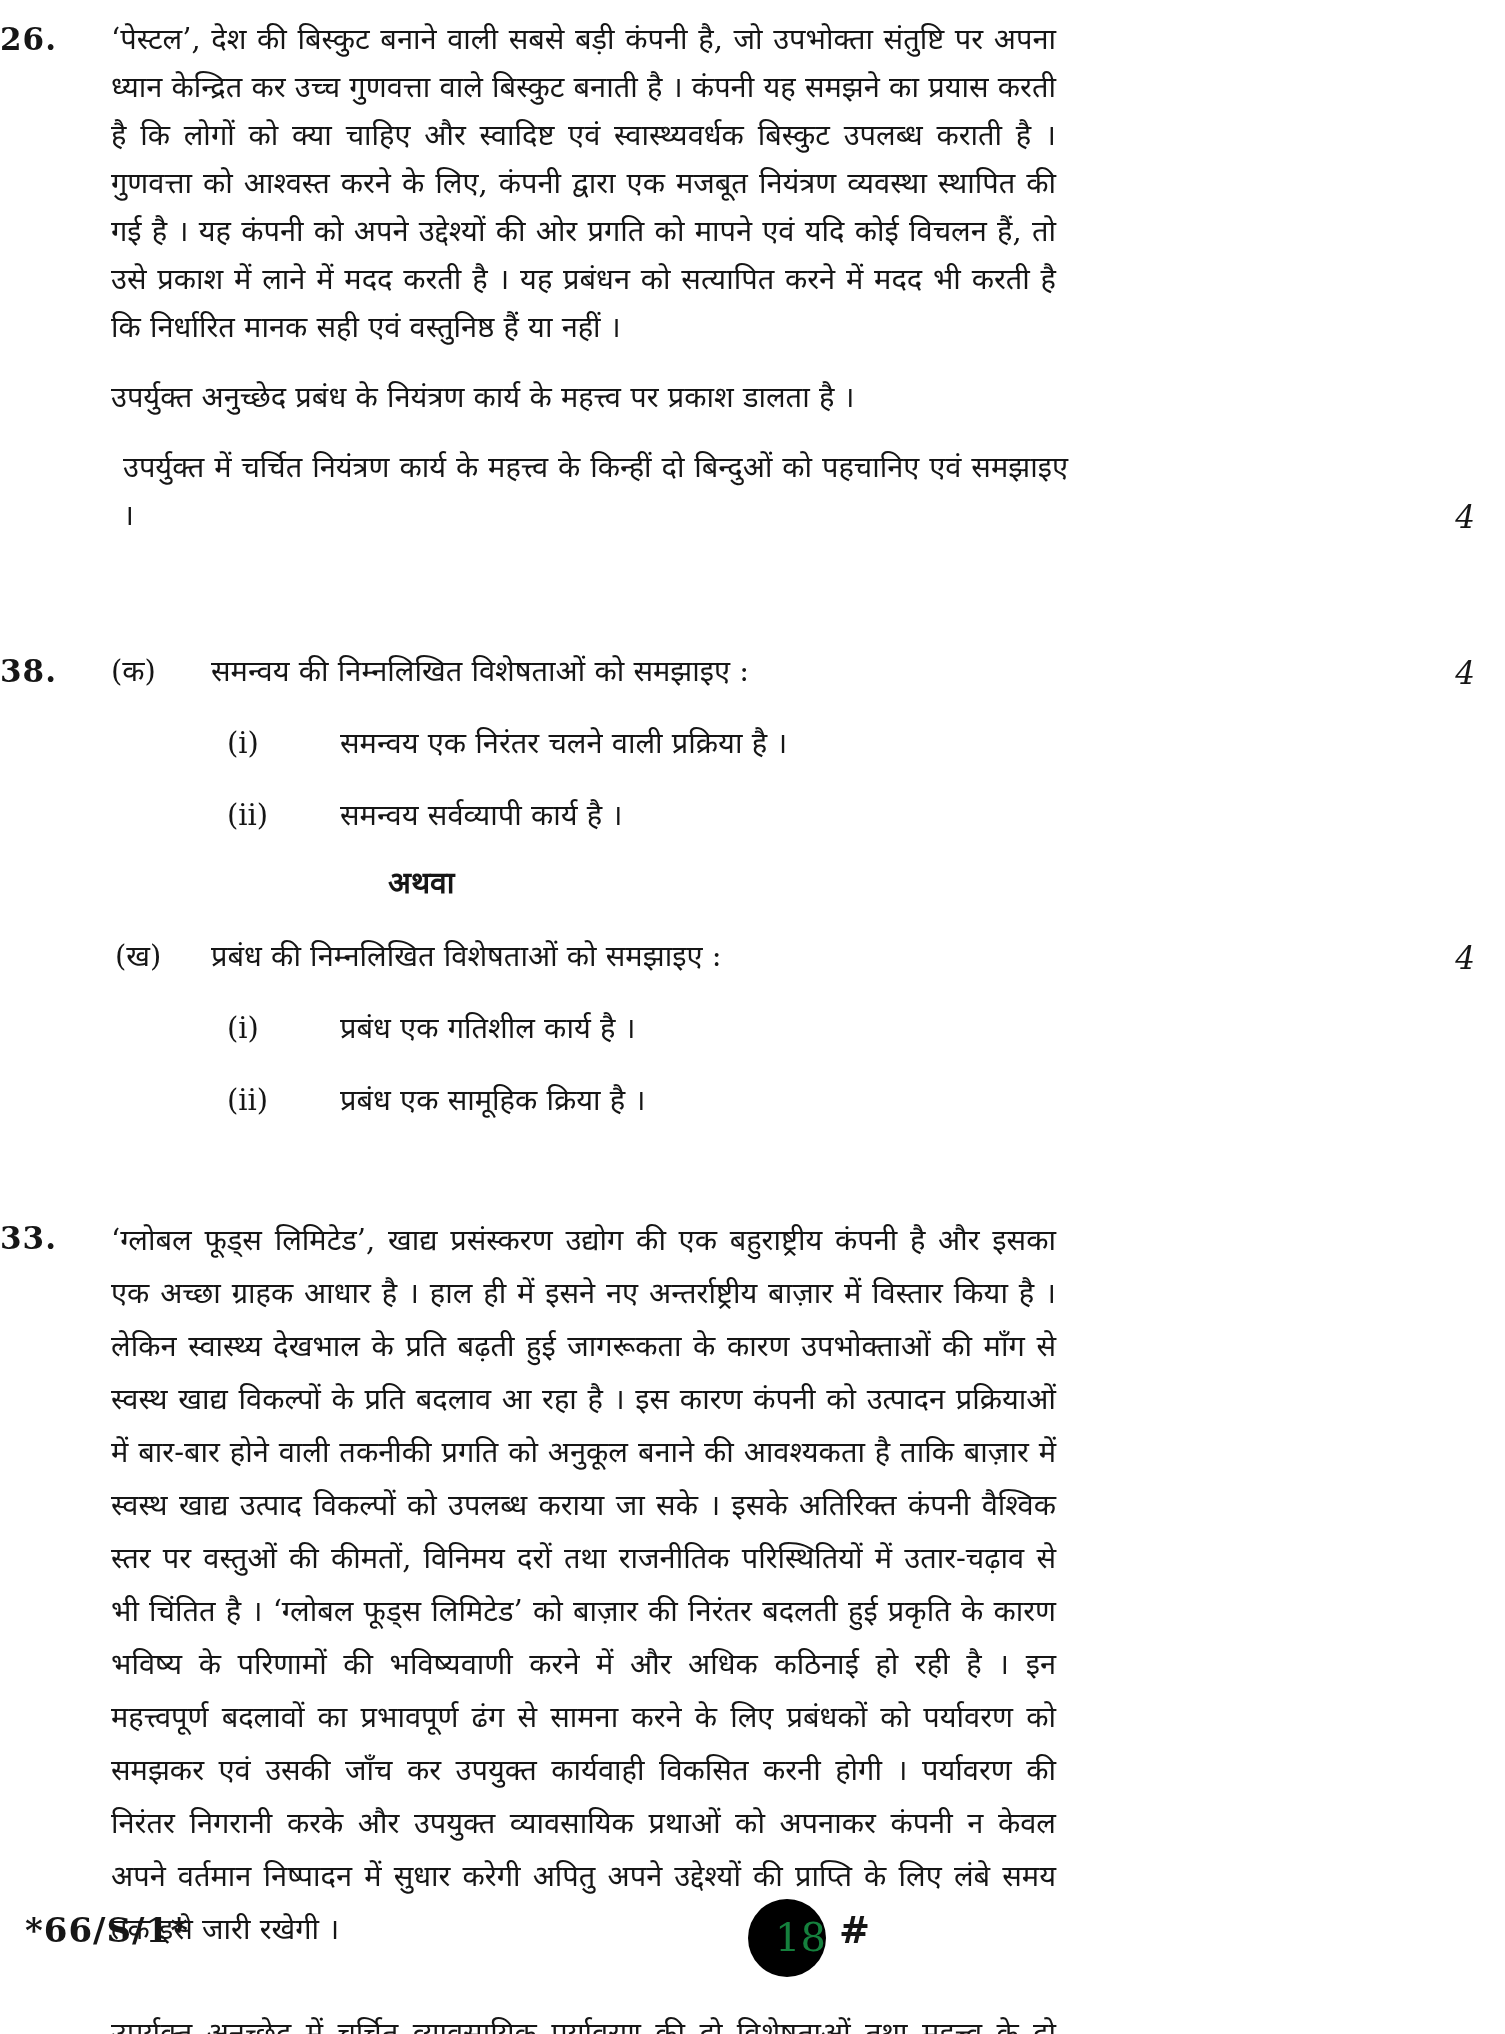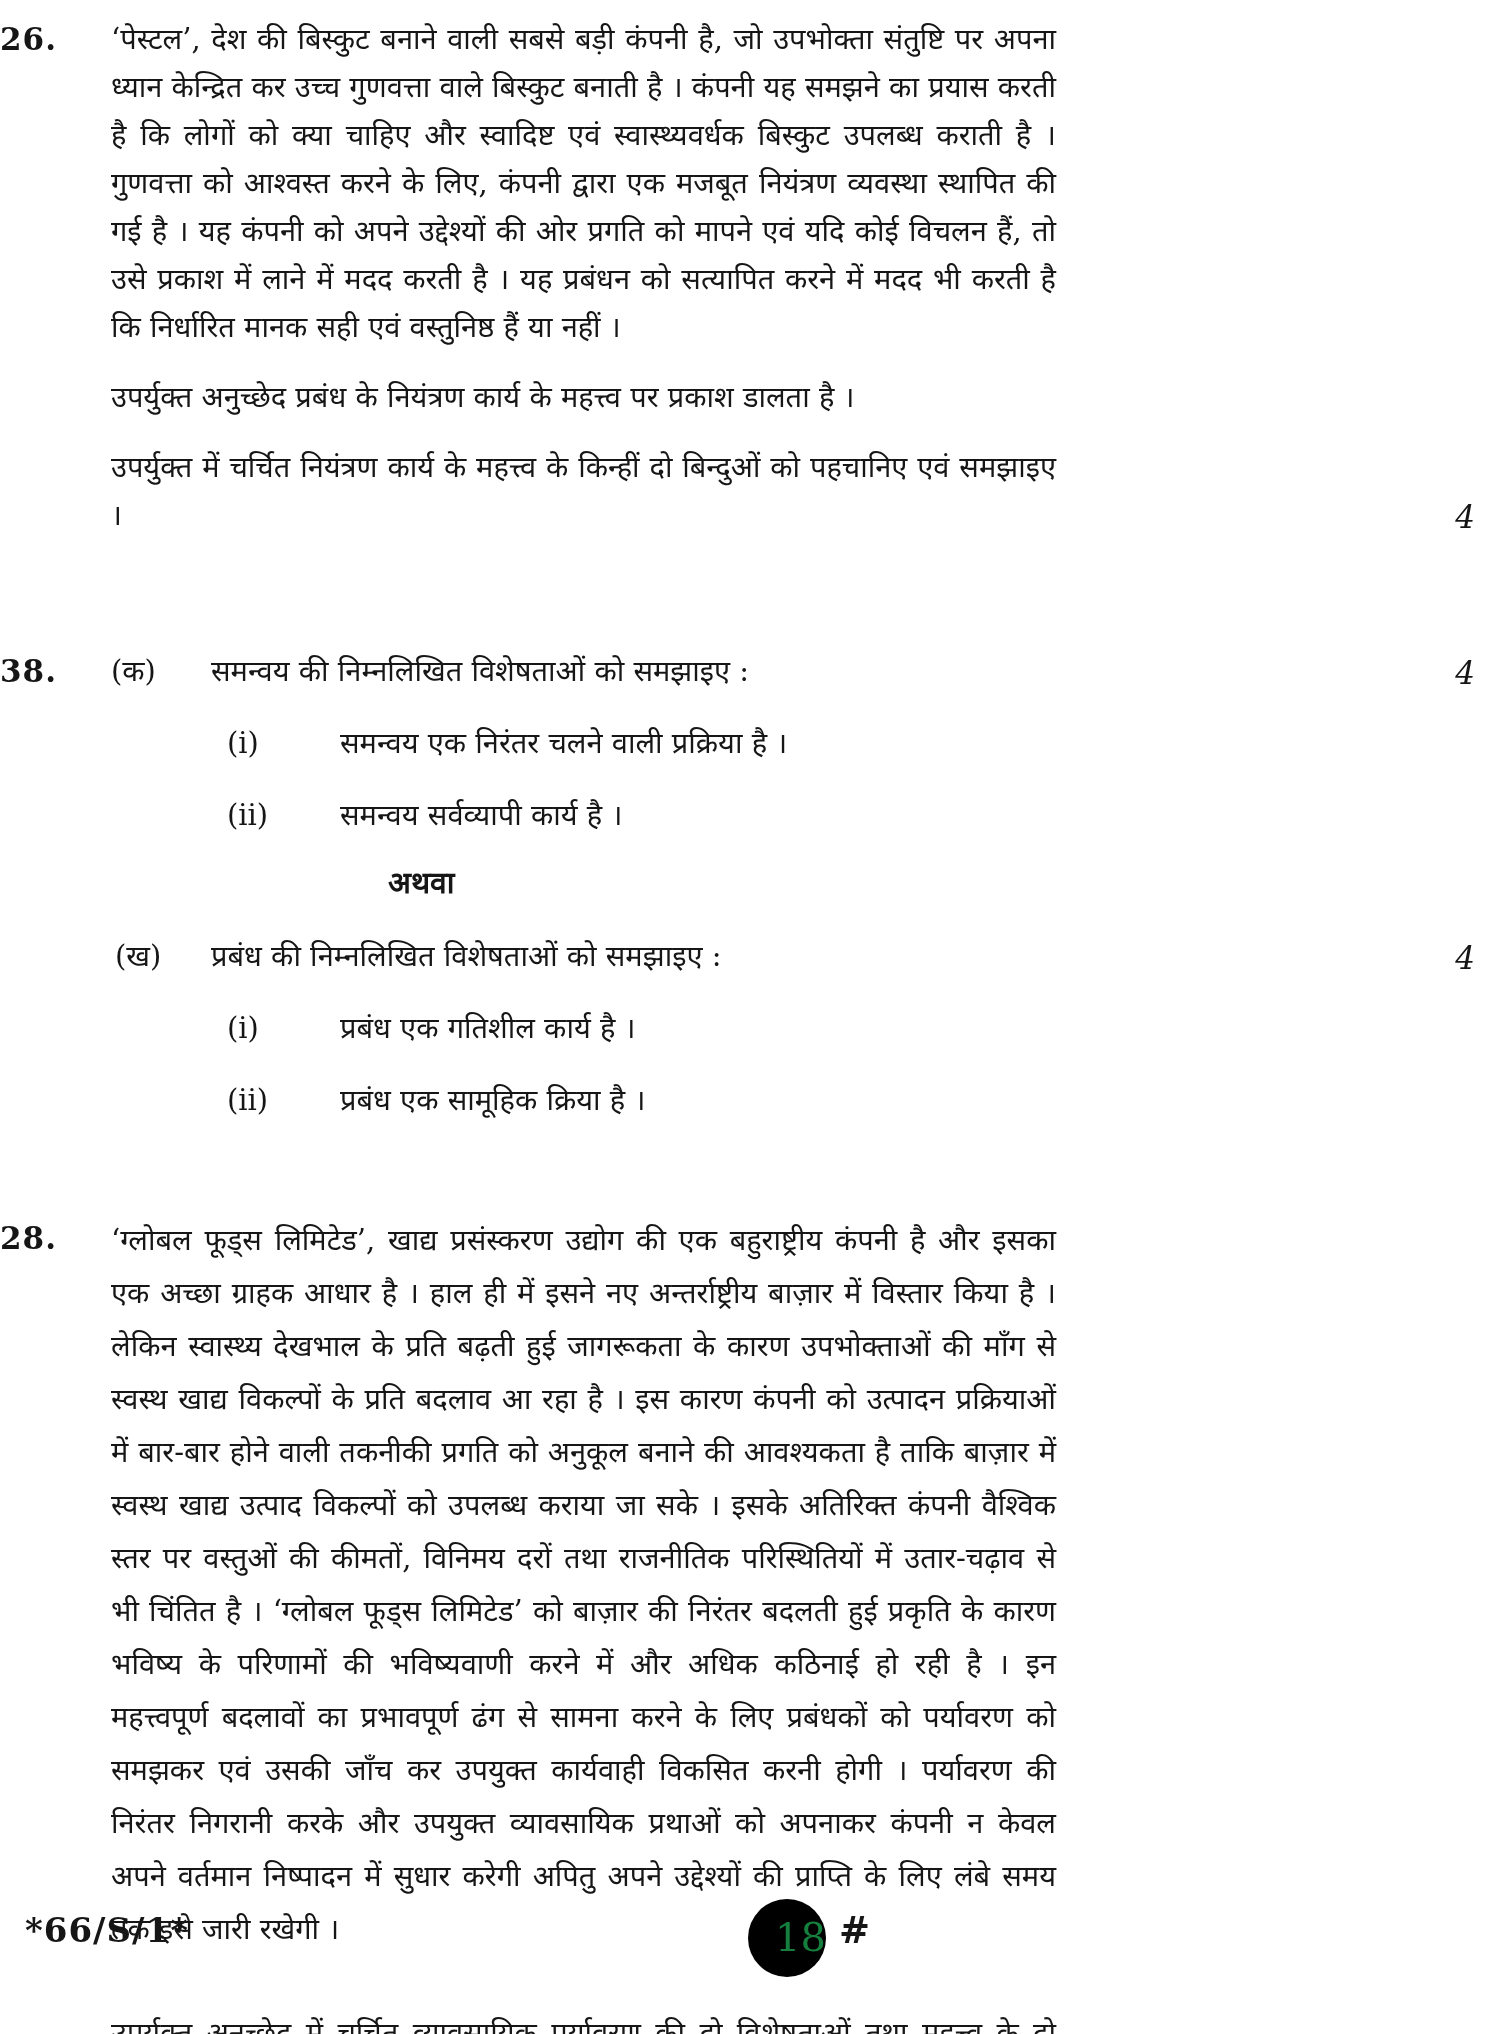--- a/index.html
+++ b/index.html
@@ -43,21 +43,21 @@
   .itemrow { display:flex; padding-left:227px; }
   .itemlabel { width:113px; flex:0 0 113px; font-size:29px; line-height:48px; }
   .itembody { flex:0 0 760px; font-size:29px; line-height:48px; }
 
   .or-row {
     margin:20px 0 0 388px;
     font-weight:bold; font-size:30px; line-height:48px;
   }
 
   .spacer-statement { margin-top:22px;align-items:center; }
-  .spacer-instruction { margin-top:22px; }
+  .spacer-instruction { margin-top:22px;margin-left:12px; }
   .q27 { margin-top:108px; }
   .item-gap { margin-top:24px; }
   .part-gap { margin-top:25px; }
   .q28 { margin-top:90px; }
   .closing { margin-top:48px; }
   .closing .qbody { line-height:59px; }
 
   
   .footer-code {
     position:absolute; left:25px; top:1910px;
@@ -138,21 +138,21 @@
         <div class="itembody">प्रबंध एक गतिशील कार्य है ।</div>
       </div>
       <div class="itemrow item-gap">
         <div class="itemlabel">(ii)</div>
         <div class="itembody">प्रबंध एक सामूहिक क्रिया है ।</div>
       </div>
     </div>
 
     <div class="question q28">
       <div class="qrow">
-        <div class="qnum">28.</div>
+        <div class="qnum">33.</div>
         <div class="qbody">‘ग्लोबल फूड्स लिमिटेड’, खाद्य प्रसंस्करण उद्योग की एक बहुराष्ट्रीय कंपनी है और इसका एक अच्छा ग्राहक आधार है । हाल ही में इसने नए अन्तर्राष्ट्रीय बाज़ार में विस्तार किया है । लेकिन स्वास्थ्य देखभाल के प्रति बढ़ती हुई जागरूकता के कारण उपभोक्ताओं की माँग से स्वस्थ खाद्य विकल्पों के प्रति बदलाव आ रहा है । इस कारण कंपनी को उत्पादन प्रक्रियाओं में बार-बार होने वाली तकनीकी प्रगति को अनुकूल बनाने की आवश्यकता है ताकि बाज़ार में स्वस्थ खाद्य उत्पाद विकल्पों को उपलब्ध कराया जा सके । इसके अतिरिक्त कंपनी वैश्विक स्तर पर वस्तुओं की कीमतों, विनिमय दरों तथा राजनीतिक परिस्थितियों में उतार-चढ़ाव से भी चिंतित है । ‘ग्लोबल फूड्स लिमिटेड’ को बाज़ार की निरंतर बदलती हुई प्रकृति के कारण भविष्य के परिणामों की भविष्यवाणी करने में और अधिक कठिनाई हो रही है । इन महत्त्वपूर्ण बदलावों का प्रभावपूर्ण ढंग से सामना करने के लिए प्रबंधकों को पर्यावरण को समझकर एवं उसकी जाँच कर उपयुक्त कार्यवाही विकसित करनी होगी । पर्यावरण की निरंतर निगरानी करके और उपयुक्त व्यावसायिक प्रथाओं को अपनाकर कंपनी न केवल अपने वर्तमान निष्पादन में सुधार करेगी अपितु अपने उद्देश्यों की प्राप्ति के लिए लंबे समय तक इसे जारी रखेगी ।</div>
         <div class="qmarks"></div>
       </div>
       <div class="qrow closing">
         <div class="qnum"></div>
         <div class="qbody">उपर्युक्त अनुच्छेद में चर्चित व्यावसायिक पर्यावरण की दो विशेषताओं तथा महत्त्व के दो बिंदुओं को पहचानिए एवं समझाइए ।</div>
         <div class="qmarks">4</div>
       </div>
     </div>
 

